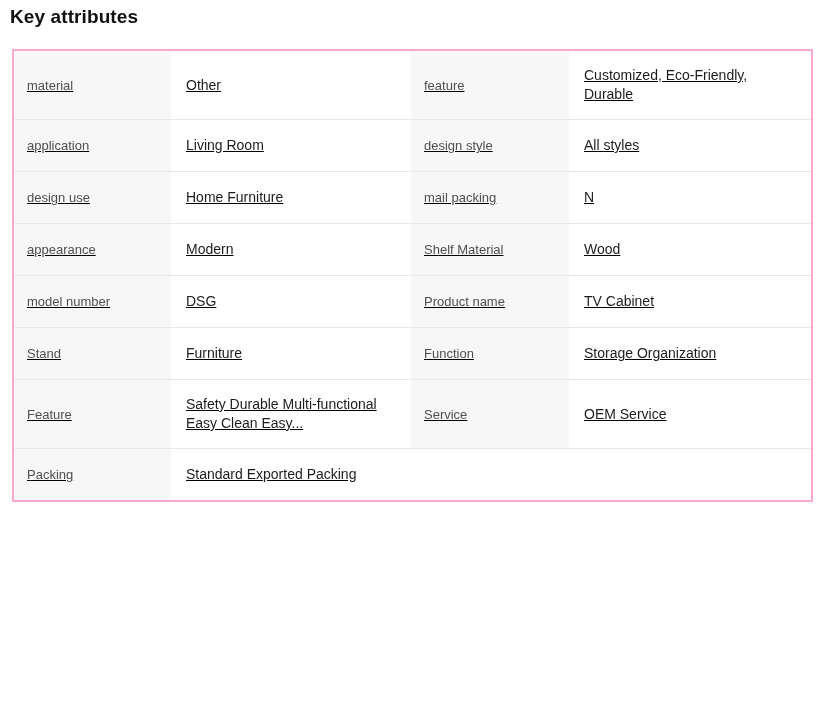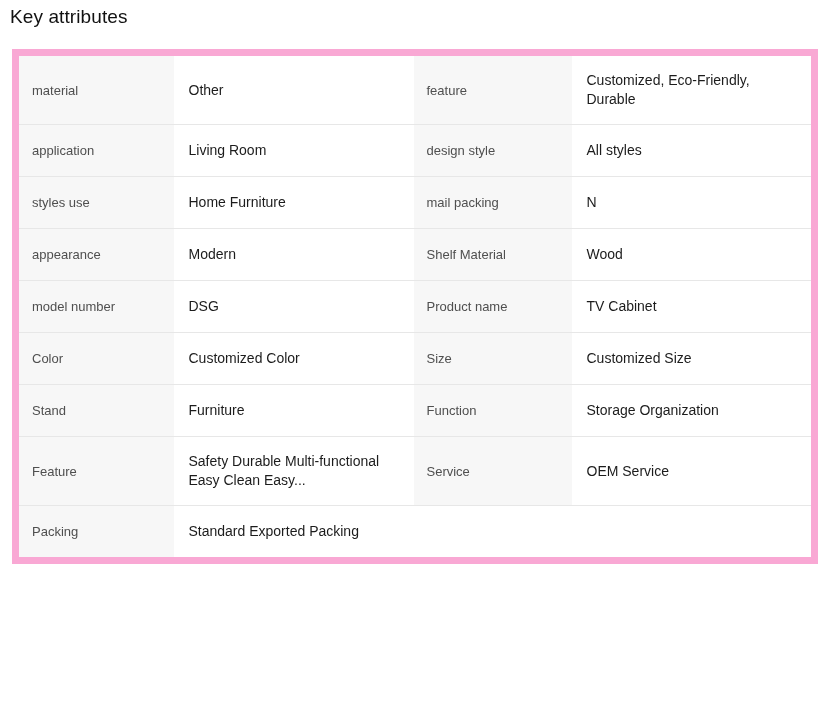--- a/index.html
+++ b/index.html
@@ -4,34 +4,35 @@
 <style>
   * { box-sizing: border-box; margin: 0; padding: 0; }
   html, body {
     width: 827px;
     background: #ffffff;
     font-family: "Liberation Sans", "DejaVu Sans", sans-serif;
   }
   body { height: 710px; overflow: hidden; }
   .page-title {
     font-size: 19px;
-    font-weight: 400;
+    font-weight: 700;
     color: #111111;
     letter-spacing: 0.1px;
     margin: 4px 0 0 10px;
     line-height: 26px;
   }
   .attr-table-wrap {
     margin: 19px 16px 0 12px;
   }
   table.attr-table {
     width: 799px;
     table-layout: fixed;
     border-collapse: collapse;
-    border: 7px solid #f9a8d4;
+    border: 2px solid #f9a8d4;
+    text-decoration: underline;
   }
   table.attr-table td {
     border-top: 1px solid #e7e7e7;
     vertical-align: middle;
     line-height: 19px;
     word-wrap: break-word;
   }
   table.attr-table tr:first-child td { border-top: none; }
   td.c-label {
     background: #f7f7f7;
@@ -69,42 +70,36 @@
         <td class="c-label">feature</td>
         <td class="c-value">Customized, Eco-Friendly, Durable</td>
       </tr>
       <tr>
         <td class="c-label">application</td>
         <td class="c-value">Living Room</td>
         <td class="c-label">design style</td>
         <td class="c-value">All styles</td>
       </tr>
       <tr>
-        <td class="c-label">styles use</td>
+        <td class="c-label">design use</td>
         <td class="c-value">Home Furniture</td>
         <td class="c-label">mail packing</td>
         <td class="c-value">N</td>
       </tr>
       <tr>
         <td class="c-label">appearance</td>
         <td class="c-value">Modern</td>
         <td class="c-label">Shelf Material</td>
         <td class="c-value">Wood</td>
       </tr>
       <tr>
         <td class="c-label">model number</td>
         <td class="c-value">DSG</td>
         <td class="c-label">Product name</td>
         <td class="c-value">TV Cabinet</td>
-      </tr>
-      <tr>
-        <td class="c-label">Color</td>
-        <td class="c-value">Customized Color</td>
-        <td class="c-label">Size</td>
-        <td class="c-value">Customized Size</td>
       </tr>
       <tr>
         <td class="c-label">Stand</td>
         <td class="c-value">Furniture</td>
         <td class="c-label">Function</td>
         <td class="c-value">Storage Organization</td>
       </tr>
       <tr>
         <td class="c-label">Feature</td>
         <td class="c-value">Safety Durable Multi-functional Easy Clean Easy...</td>

